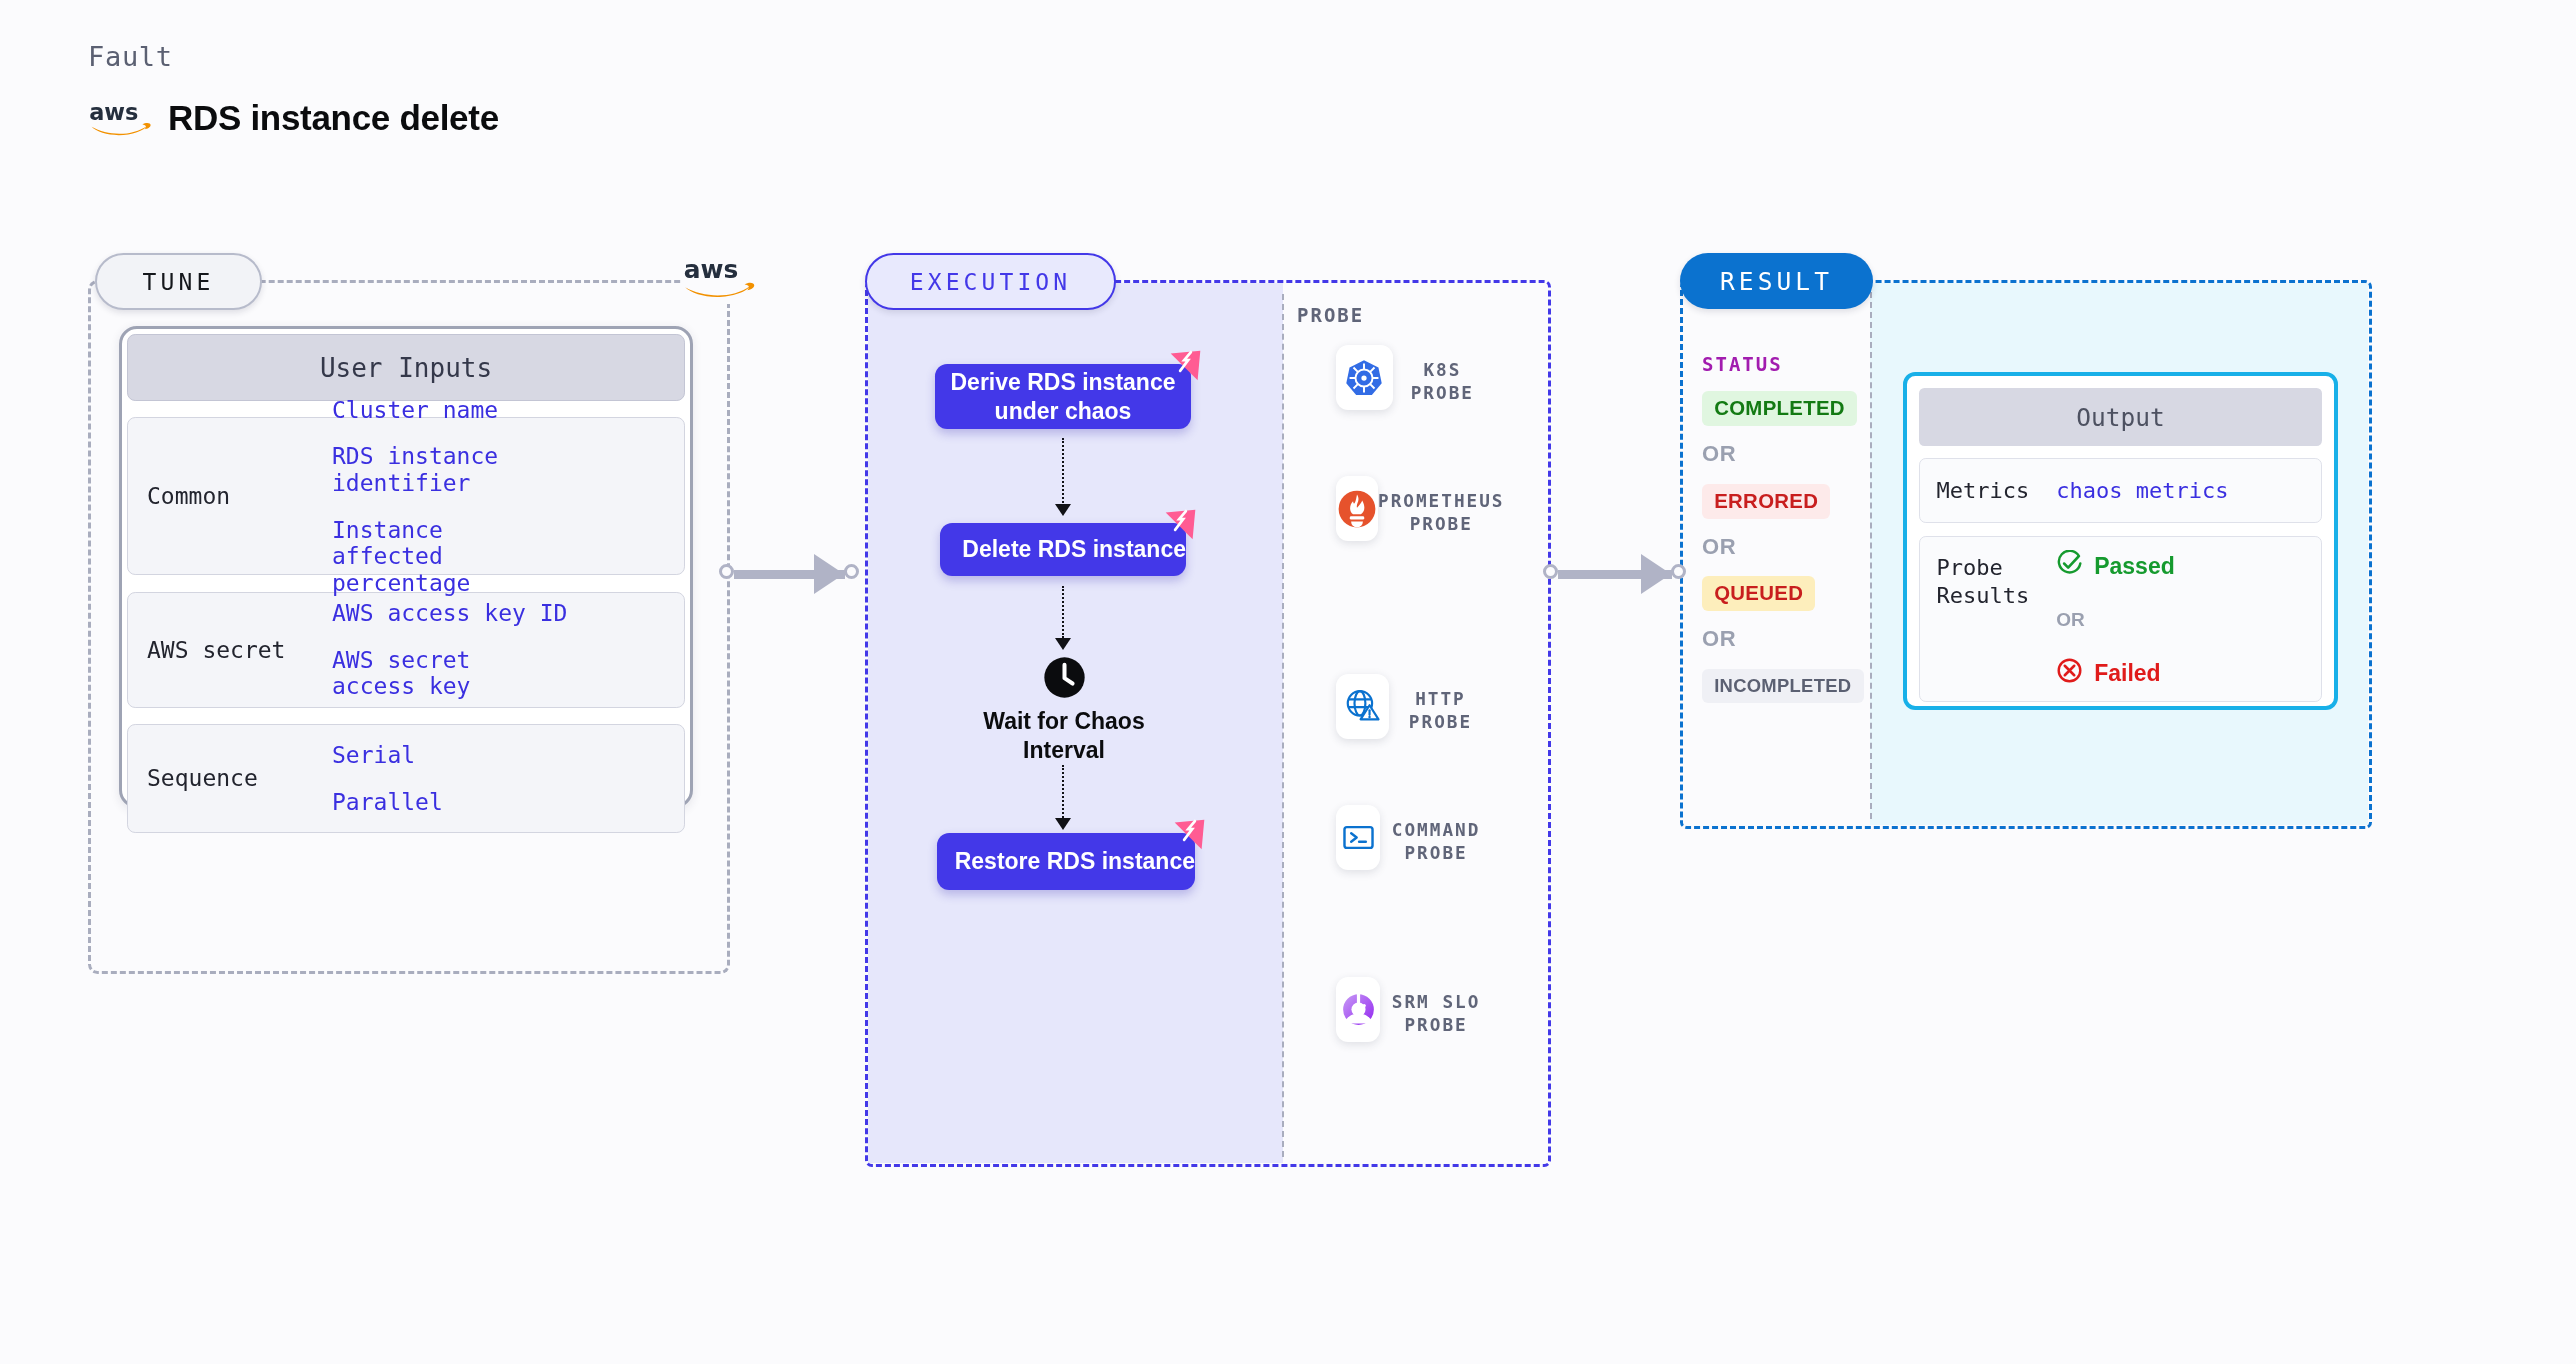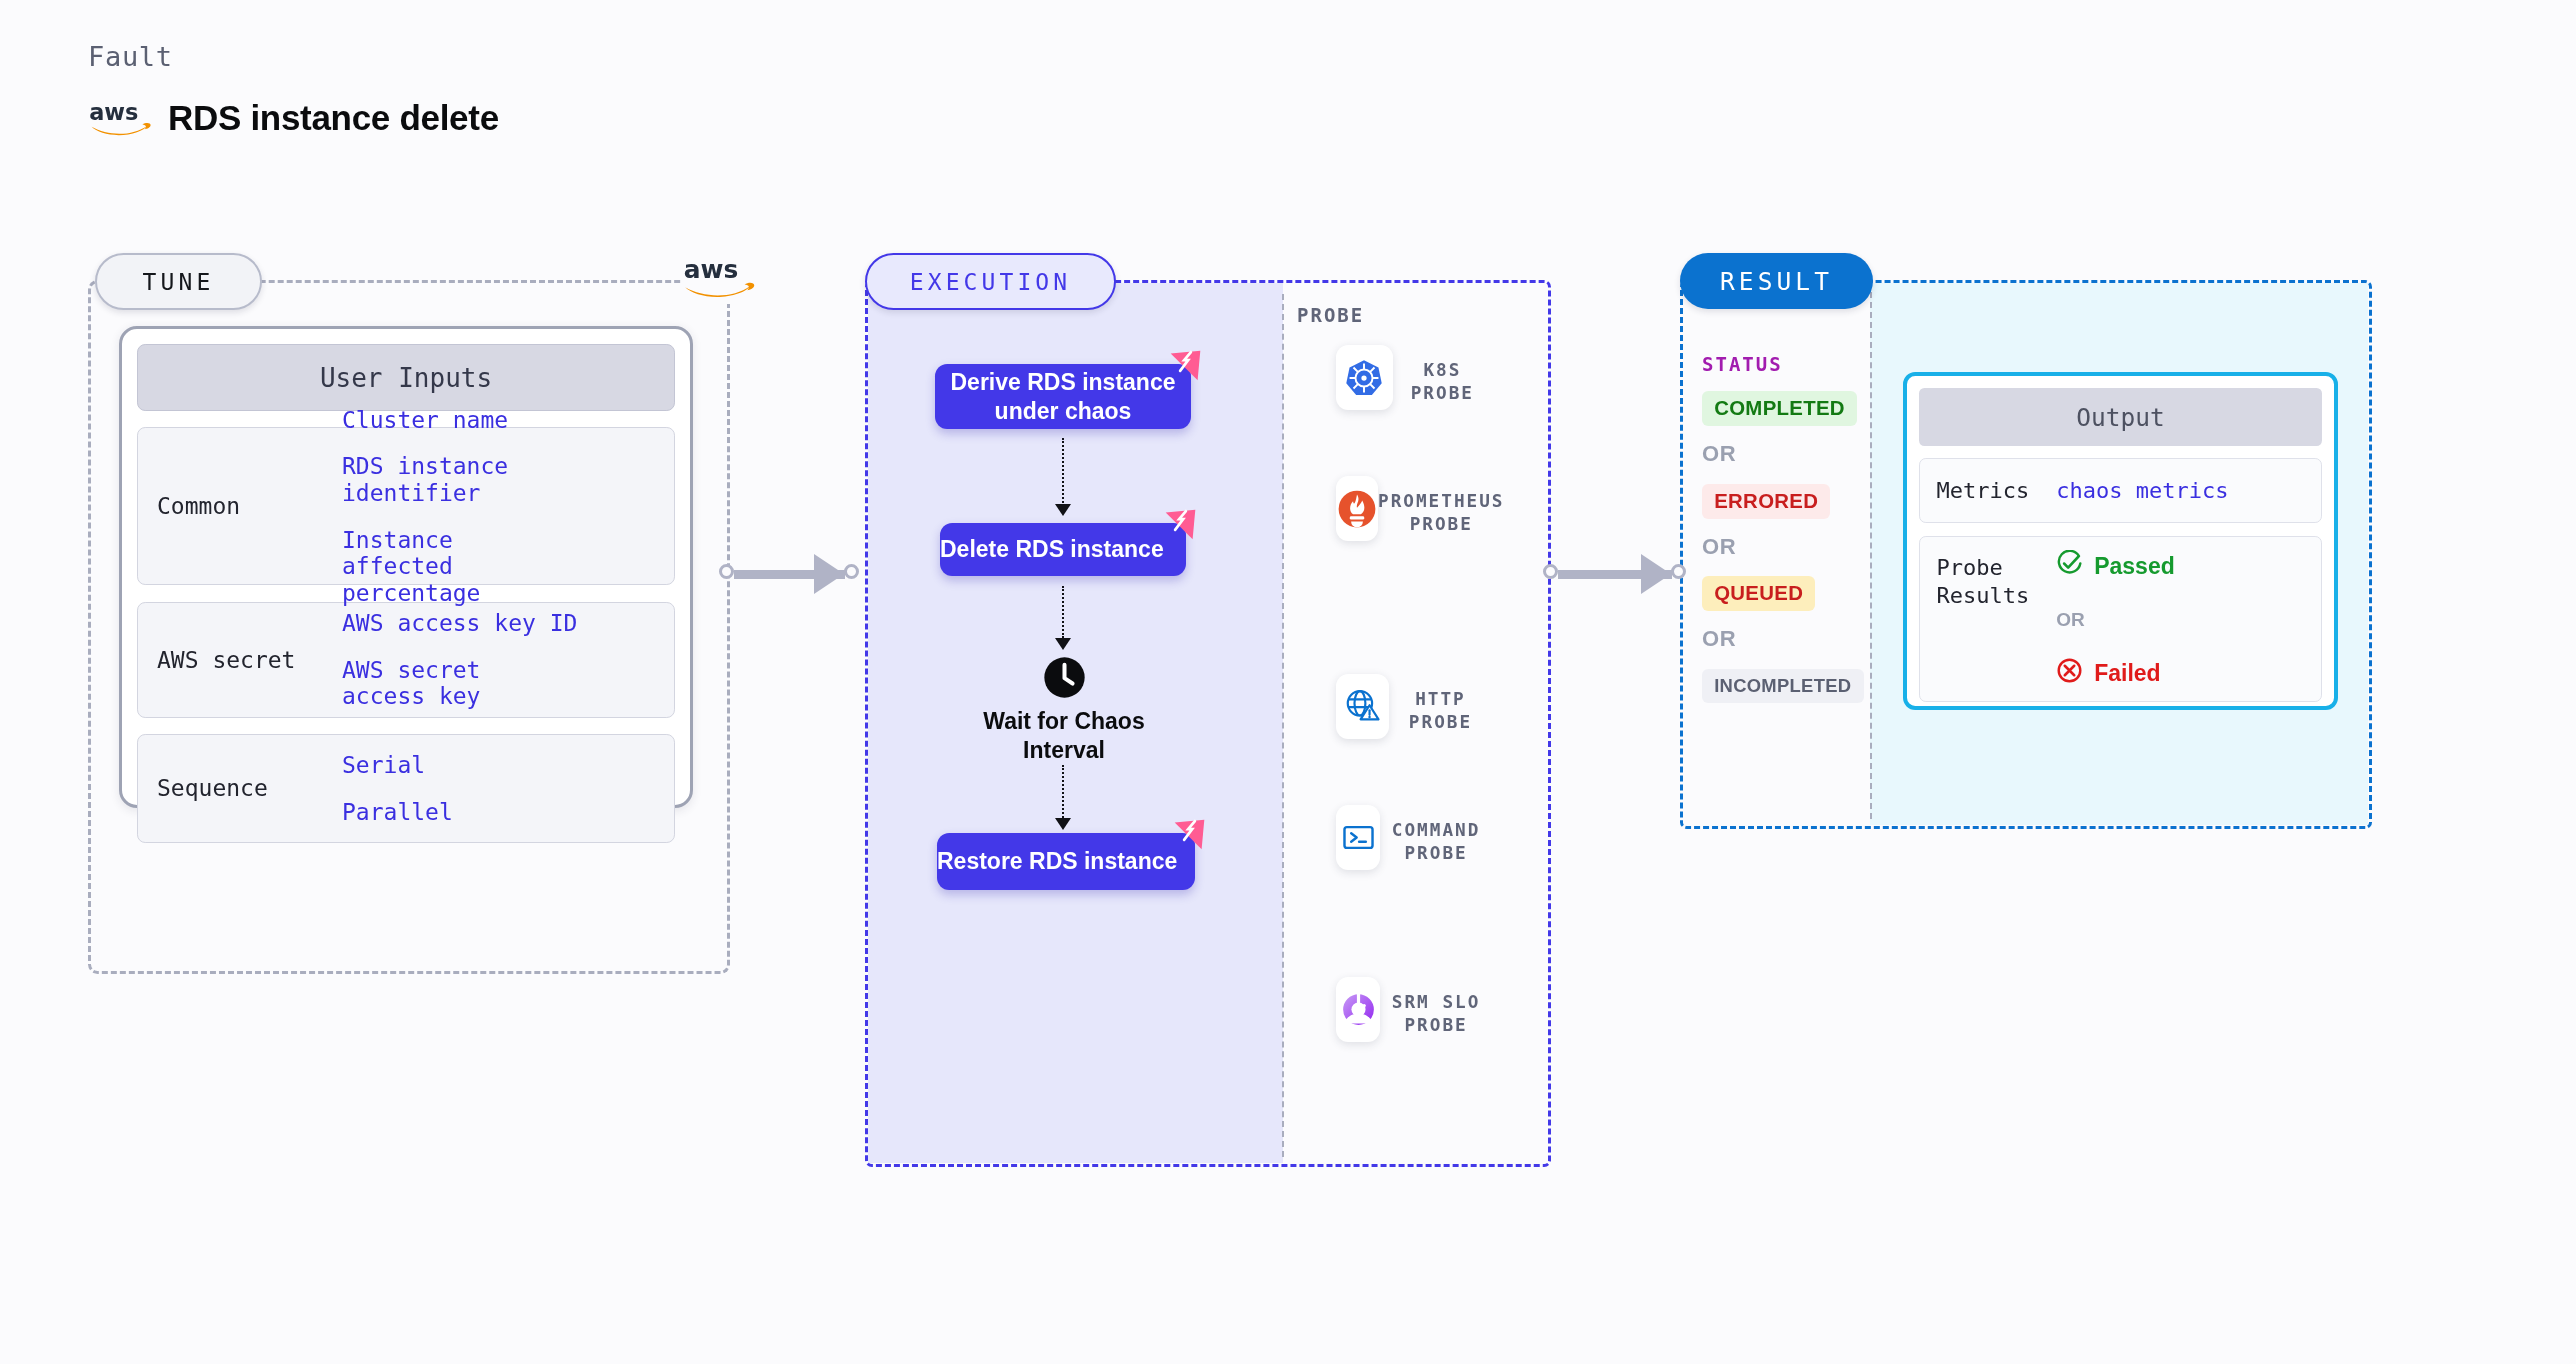--- a/index.html
+++ b/index.html
@@ -32,21 +32,21 @@
     background:#e8e9fd;border:2.7px solid #4338e8;color:#4338e8;font-size:23px;}
   #result-pill{left:1680px;top:253px;width:193px;height:56px;
     background:#0b72cf;border:none;color:#ffffff;font-size:24.5px;}
 
   
   #tune-panel{position:absolute;left:88px;top:280px;width:636px;height:688px;
     border:3.4px dashed #a9adbe;border-radius:9.5px;background:transparent;}
   #tune-card{position:absolute;left:119px;top:326px;width:574px;height:272px;}
   .card{border:3.4px solid #9ea3b4;border-radius:17.7px;background:#ffffff;
     box-shadow:0 2.7px 9.5px rgba(40,44,70,.10);box-sizing:border-box;}
-  #tune-card{height:482px;padding:15px;border-radius:18px;}
+  #tune-card{height:482px;padding:5px;border-radius:18px;}
   .card-head{height:67px;background:#d7d8e3;border:1.4px solid #c3c5d4;border-radius:8.2px;
     display:flex;align-items:center;justify-content:center;
     font-size:26px;color:#34384a;box-sizing:border-box;}
   .param-group{margin-top:16.3px;border:1.4px solid #d3d5e0;border-radius:8.2px;
     background:#f4f5f9;display:flex;align-items:center;box-sizing:border-box;padding:15px 0;}
   .pg-label{width:204px;padding-left:19px;font-size:23px;color:#22242e;box-sizing:border-box;}
   .pg-values{flex:1;display:flex;flex-direction:column;gap:20.4px;}
   .pg-values span{font-size:23px;color:#3a2fe0;line-height:1.15;}
 
   
@@ -60,21 +60,21 @@
     border:3.4px dashed #4338e8;border-radius:6.8px;box-sizing:border-box;}
   #exec-fill{position:absolute;left:868px;top:283px;width:415px;height:880px;
     background:#e6e7fb;}
   #exec-divider{position:absolute;left:1282px;top:294px;width:0;height:863px;
     border-left:2.7px dashed #a9adbe;}
   #probes-label{position:absolute;left:1297px;top:304px;font-size:19px;color:#606579;
     font-weight:bold;letter-spacing:2px;font-family:"DejaVu Sans Mono","Liberation Mono",monospace;}
 
   
   .flow-node{position:absolute;background:#4338e8;color:#fff;border-radius:12.2px;
-    display:flex;align-items:center;justify-content:flex-start;text-align:center;
+    display:flex;align-items:center;justify-content:flex-end;text-align:center;
     font-size:23px;font-weight:bold;line-height:1.25;
     box-shadow:0 4.1px 9.5px rgba(50,40,180,.25);z-index:4;}
   #node-derive{left:935px;top:364px;width:256px;height:65px;padding:0 12.2px;box-sizing:border-box;}
   #node-delete{left:940px;top:523px;width:246px;height:53px;}
   #node-restore{left:937px;top:833px;width:258px;height:57px;}
 
   .litmus-badge{position:absolute;right:-12.2px;top:-16.3px;width:35px;height:35px;z-index:5;}
 
   .arrow-v{position:absolute;width:2.7px;z-index:3;
     border-left:2.7px dotted #111216;}

